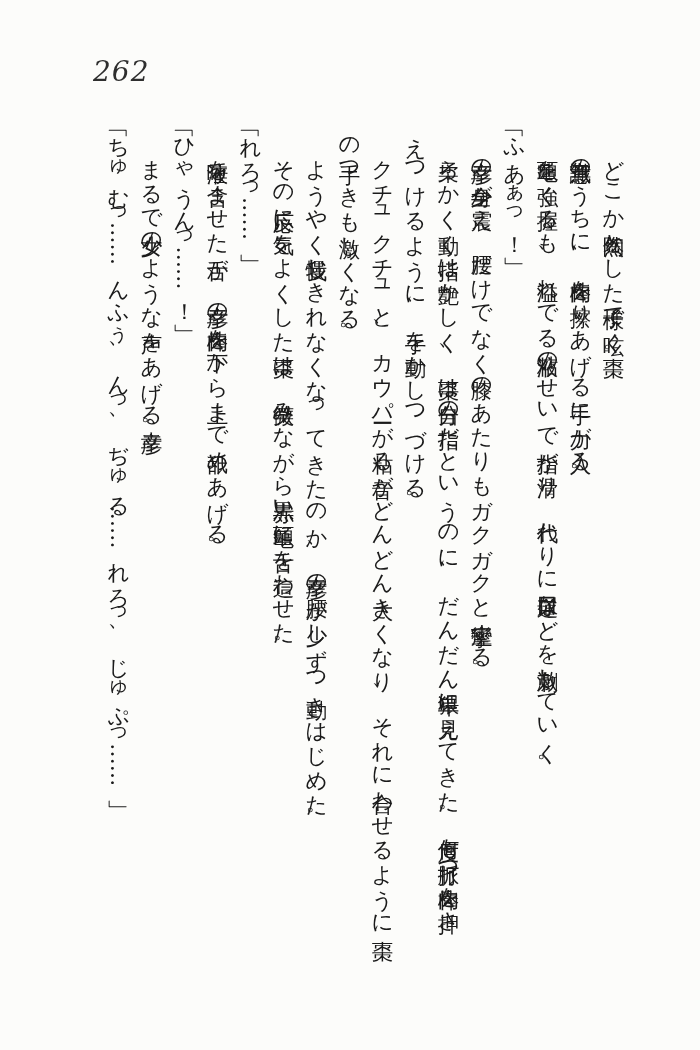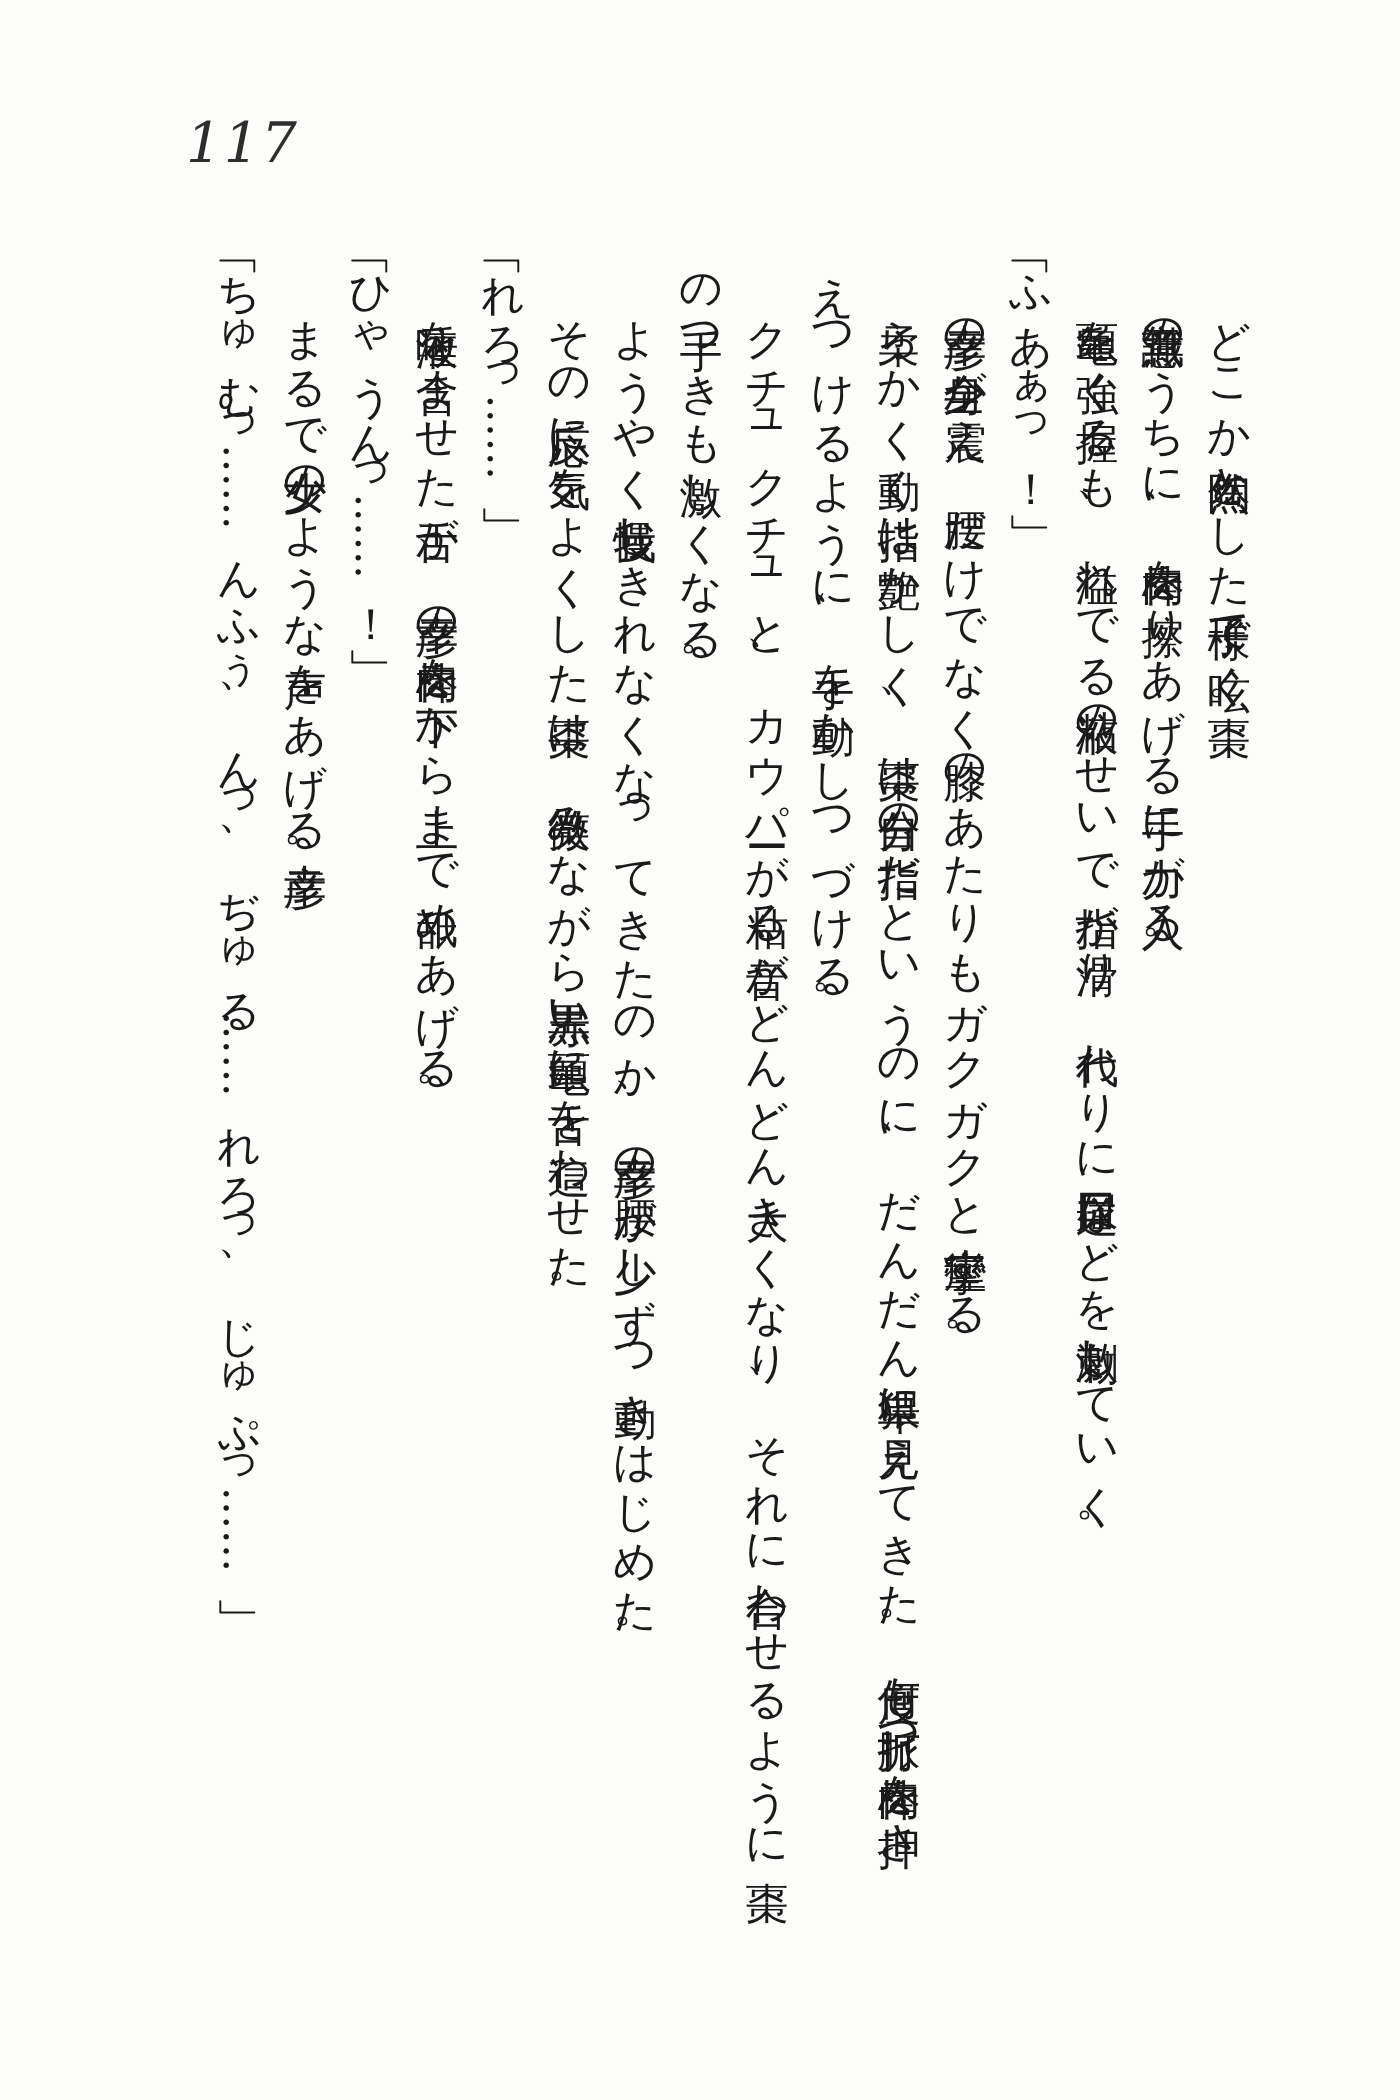--- a/index.html
+++ b/index.html
@@ -42,21 +42,21 @@
     padding: 0;
   }
   .text-area p.indent {
     text-indent: 1em;
   }
 </style>
 </head>
 <body>
 
 <div class="page">
-  <div class="page-number">117</div>
+  <div class="page-number">262</div>
   <div class="text-area">
       <p class="indent">どこか陶然とした様子で呟く棗。</p>
       <p class="indent">無意識のうちに、肉棒を擦りあげる手に力が入る。</p>
       <p class="indent">亀頭を強く握るも、溢れでる粘液のせいで指が滑り、代わりに尿道口などを刺激していく。</p>
       <p>「ふあぁっ！」</p>
       <p class="indent">幸彦の全身が震え、腰だけでなく膝のあたりもガクガクと痙攣する。</p>
       <p class="indent">柔らかく動く指は艶かしく、棗は自分の指だというのに、だんだん卑猥に見えてきた。何度も脈打つ肉棒を押さえつけるように、手を動かしつづける。</p>
       <p class="indent">クチュクチュと、カウパーが粘る音がどんどん大きくなり、それに合わせるように棗の手つきも激しくなる。</p>
       <p class="indent">ようやく我慢しきれなくなってきたのか、幸彦の腰が少しずつ動きはじめた。</p>
       <p class="indent">その反応に気をよくした棗は、微笑みながら赤黒い亀頭に舌を這わせた。</p>

